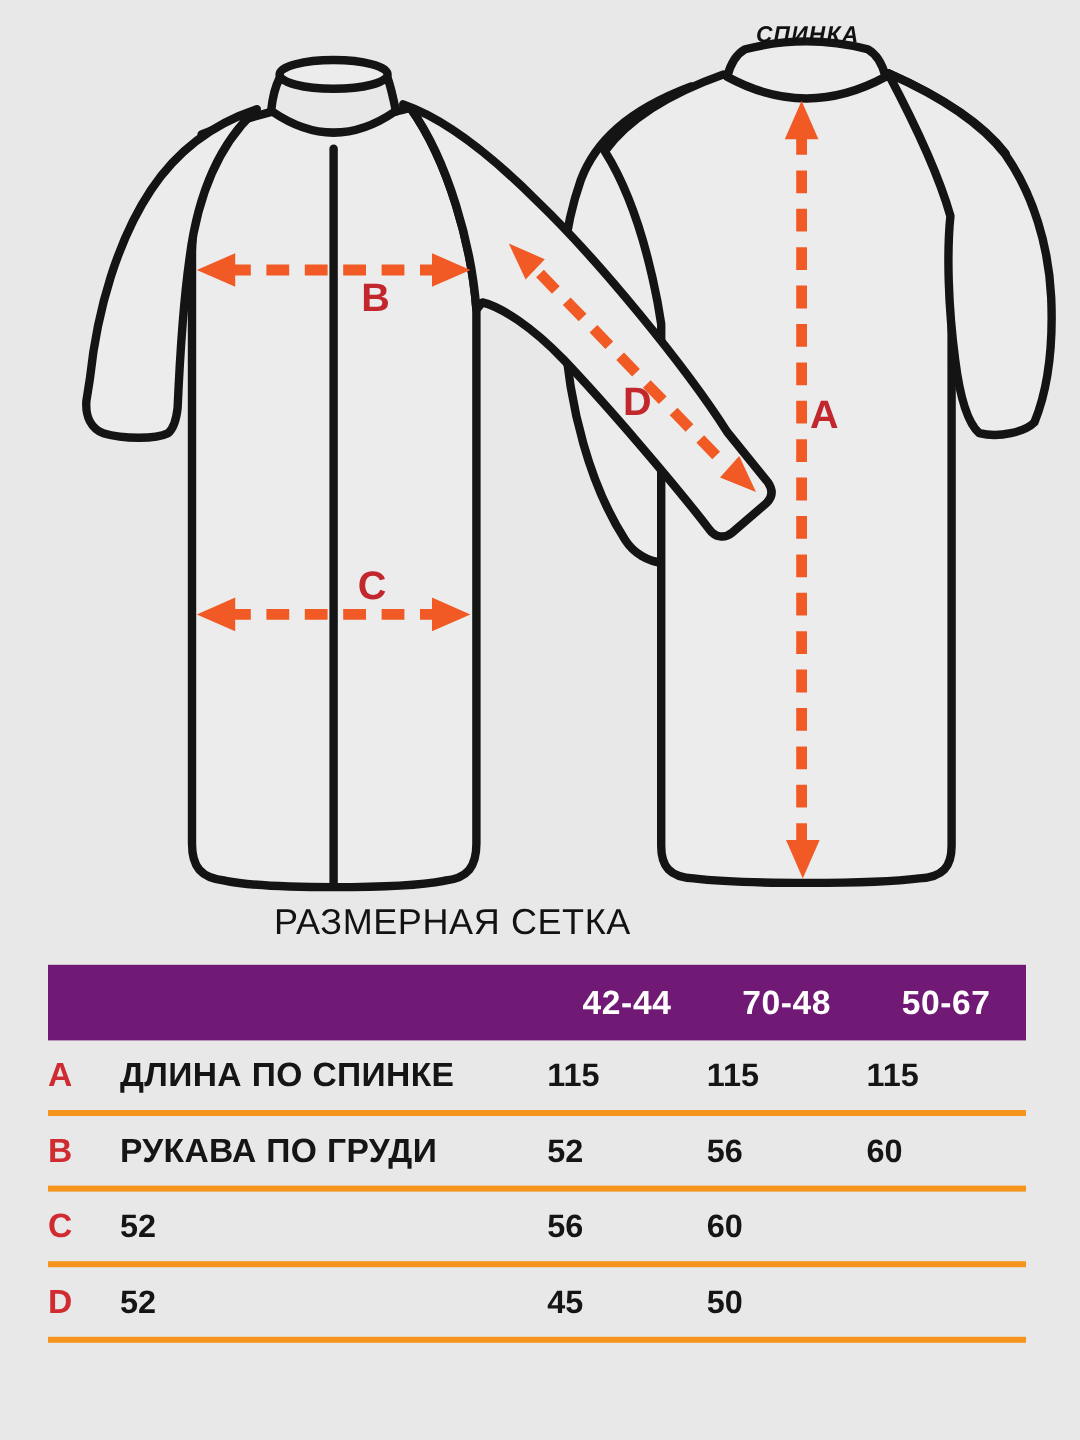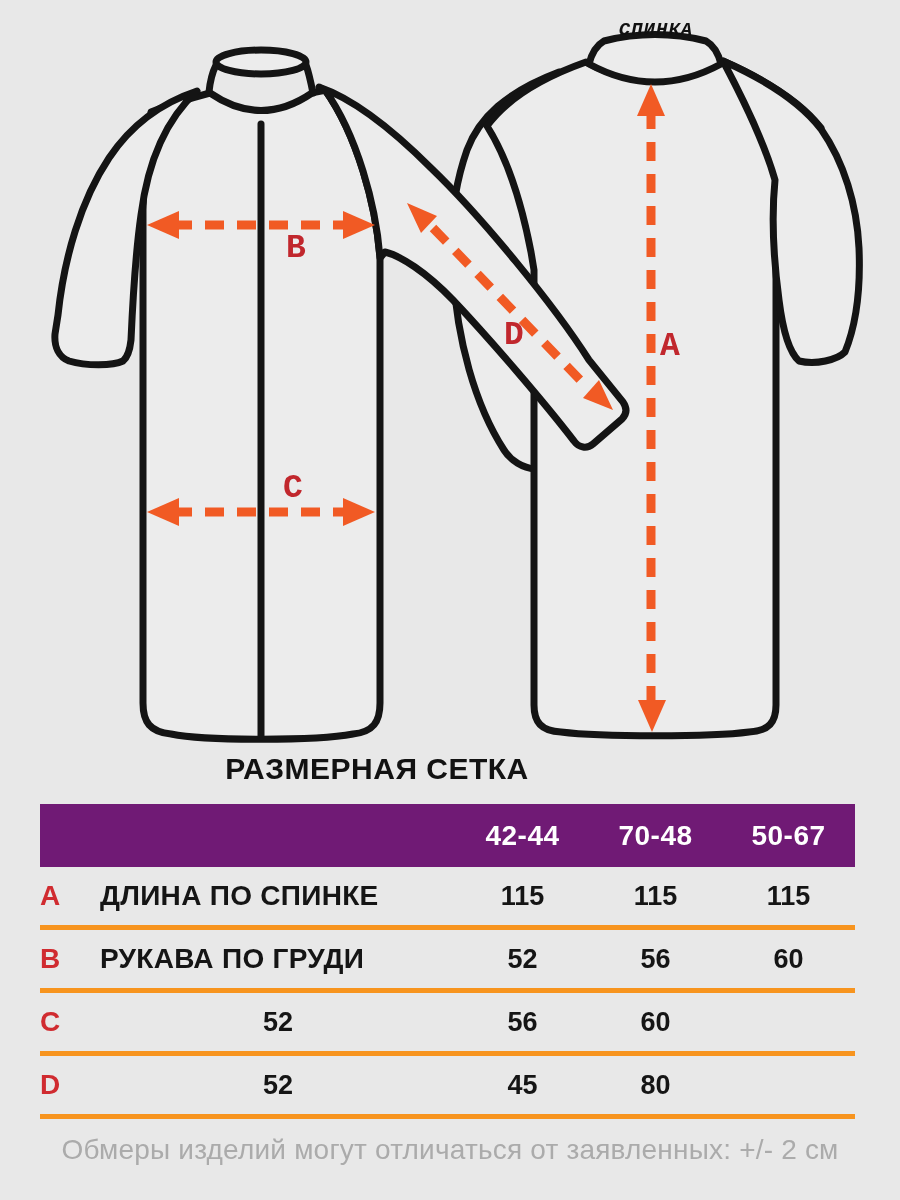--- a/index.html
+++ b/index.html
@@ -1,43 +1,43 @@
 <!DOCTYPE html>
 <html><head>
 <meta charset="utf-8">
 <style>
   html,body{margin:0;padding:0;}
   body{width:900px;height:1200px;font-family:"Liberation Sans",sans-serif;}
   .stage{position:relative;width:900px;height:1200px;background:#e8e8e8;overflow:hidden;}
 
   
-  .diagram{position:absolute;top:0;left:1px;width:712px;height:760px;font-family:Liberation Mono, monospace;}
+  .diagram{position:absolute;top:0;left:18px;width:712px;height:760px;}
   .back-label{position:absolute;left:655px;top:30px;transform:translate(-50%,-50%);
     font-style:italic;font-weight:700;font-size:19px;letter-spacing:1px;color:#111;white-space:nowrap;}
   .m-letter{position:absolute;transform:translate(-50%,-50%);
     font-weight:700;font-size:33px;color:#c1272d;}
   .m-letter.a{left:669px;top:346px;}
   .m-letter.b{left:295px;top:248px;}
   .m-letter.c{left:292px;top:488px;}
   .m-letter.d{left:513px;top:335px;}
 
   
   .grid-title{position:absolute;top:752px;left:0;width:754px;text-align:center;
-    font-weight:700;font-size:30px;letter-spacing:.5px;color:#121212;}
+    font-weight:400;font-size:30px;letter-spacing:.5px;color:#121212;}
 
   
   .size-table{position:absolute;top:804px;left:40px;width:815px;}
   .thead{display:grid;grid-template-columns:60px 1fr 133px 133px 133px;align-items:center;
     height:63px;background:#701a75;}
   .thead .th{color:#ffffff;font-weight:700;font-size:28px;text-align:center;letter-spacing:.5px;}
   .trow{display:grid;grid-template-columns:60px 1fr 133px 133px 133px;align-items:center;
     height:58px;border-bottom:5px solid #f7941e;}
   .rletter{font-weight:700;font-size:28px;color:#d02b30;padding-left:0;}
   .rlabel{font-weight:700;font-size:28px;letter-spacing:.3px;color:#151515;white-space:nowrap;}
-  .rval{font-weight:700;font-size:27px;color:#151515;text-align:center;}
+  .rval{font-weight:700;font-size:27px;color:#151515;text-align:left;}
 
   
   .note{position:absolute;top:1134px;left:0;width:900px;text-align:center;
     font-size:28px;letter-spacing:.2px;color:#ababab;white-space:nowrap;}
 </style>
 </head>
 <body>
 
 <div class="stage">
 
@@ -114,19 +114,18 @@
     <span class="rletter">C</span>
     <span class="rval">52</span>
     <span class="rval">56</span>
     <span class="rval">60</span>
   </div>
 
   <div class="trow">
     <span class="rletter">D</span>
     <span class="rval">52</span>
     <span class="rval">45</span>
-    <span class="rval">80</span>
+    <span class="rval">50</span>
   </div>
 </div>
   </div>
 
-  <div class="note">Обмеры изделий могут отличаться от заявленных: +/- 2 см</div>
 </div>
 
 </body></html>

